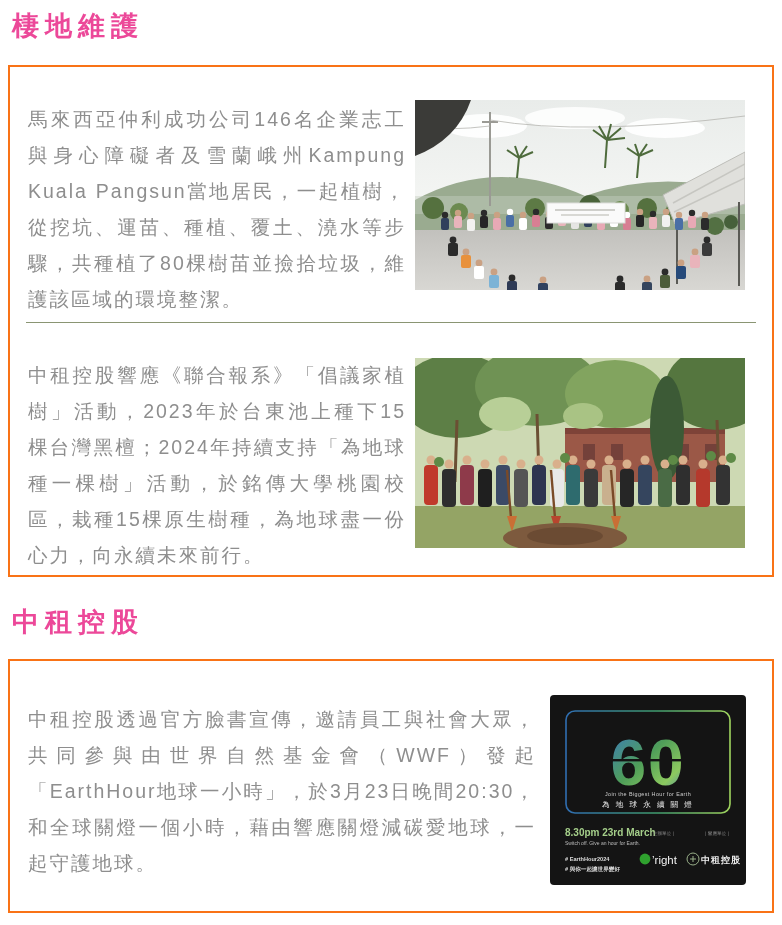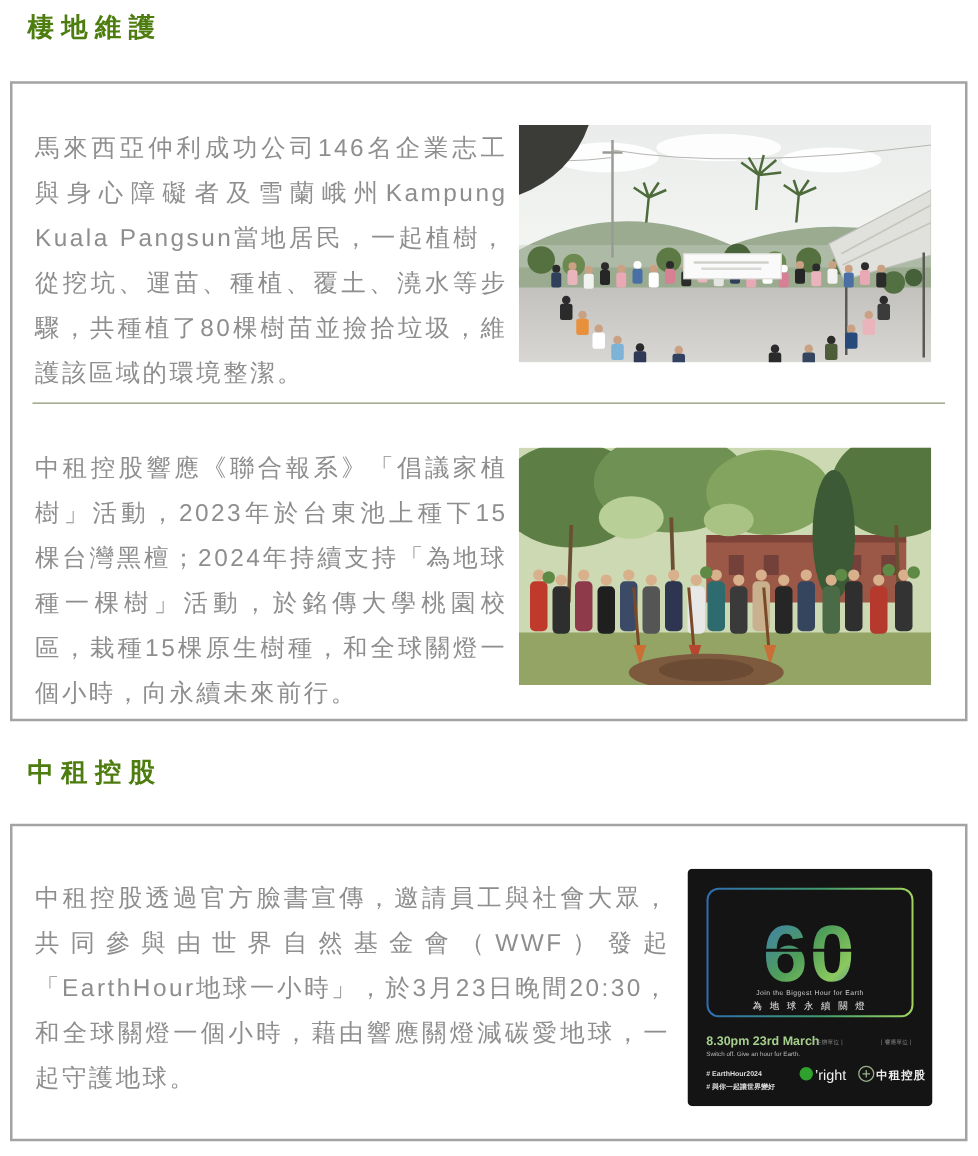--- a/index.html
+++ b/index.html
@@ -2,27 +2,27 @@
 <html><head>
 <meta charset="utf-8">
 <style>
   html,body{margin:0;padding:0;}
   body{
     width:782px;height:925px;position:relative;background:#ffffff;
     font-family:"Liberation Sans","DejaVu Sans",sans-serif;
     overflow:hidden;
   }
   .sec-heading{
-    position:absolute;left:22px;
-    font-size:21px;font-weight:bold;color:#4d7c0f;letter-spacing:6px;
+    position:absolute;left:12px;
+    font-size:27px;font-weight:bold;color:#ec4899;letter-spacing:6px;
   }
   #heading-1{top:8px;}
   #heading-2{top:604px;}
   .card{
-    position:absolute;left:8px;width:762px;border:2px solid #a3a3a3;background:#ffffff;
+    position:absolute;left:8px;width:762px;border:2px solid #f97316;background:#ffffff;
   }
   #card-1{top:65px;height:508px;}
   #card-2{top:659px;height:250px;}
   .para{
     position:absolute;left:18px;
     font-size:19.5px;line-height:36px;color:#8e8e8e;letter-spacing:2px;
     text-align:justify;text-justify:inter-character;
   }
   #para-1{top:34px;width:378px;}
   #para-2{top:290px;width:378px;}
@@ -238,21 +238,21 @@
           </g>
       </g>
       <rect x="132" y="103" width="78" height="20" fill="#fafafa" stroke="#dddddb"></rect>
       <rect x="140" y="109" width="60" height="2" fill="#cfcfcb"></rect>
       <rect x="146" y="114" width="48" height="2" fill="#d8d8d4"></rect>
     </svg>
   </div>
 
   <div class="divider"></div>
 
-  <div class="para" id="para-2">中租控股響應《聯合報系》「倡議家植樹」活動，2023年於台東池上種下15棵台灣黑檀；2024年持續支持「為地球種一棵樹」活動，於銘傳大學桃園校區，栽種15棵原生樹種，和全球關燈一個小時，向永續未來前行。</div>
+  <div class="para" id="para-2">中租控股響應《聯合報系》「倡議家植樹」活動，2023年於台東池上種下15棵台灣黑檀；2024年持續支持「為地球種一棵樹」活動，於銘傳大學桃園校區，栽種15棵原生樹種，為地球盡一份心力，向永續未來前行。</div>
 
   <div class="photo" id="photo-2">
     <svg width="330" height="190" viewBox="0 0 330 190">
       <rect x="0" y="0" width="330" height="155" fill="#cdd9b3"></rect>
 
       <g>
         <rect x="150" y="74" width="160" height="50" fill="#9b5847"></rect>
         <rect x="150" y="70" width="160" height="6" fill="#7e4338"></rect>
         <rect x="168" y="86" width="12" height="16" fill="#74413a"></rect>
         <rect x="196" y="86" width="12" height="16" fill="#74413a"></rect>

